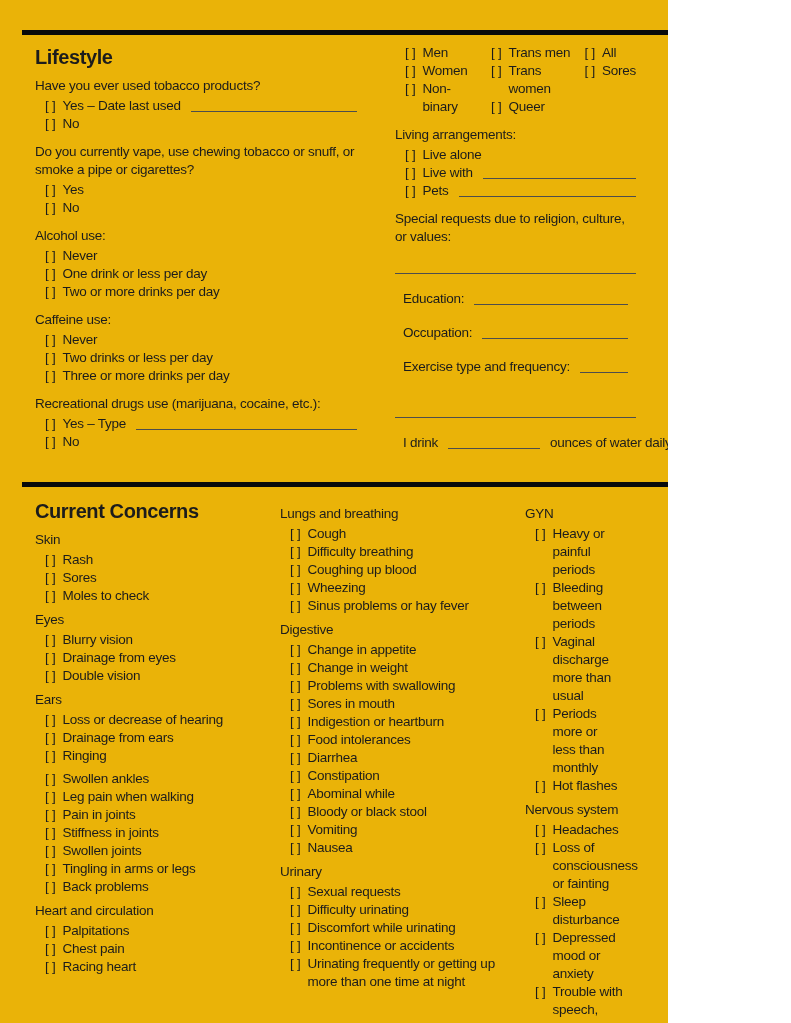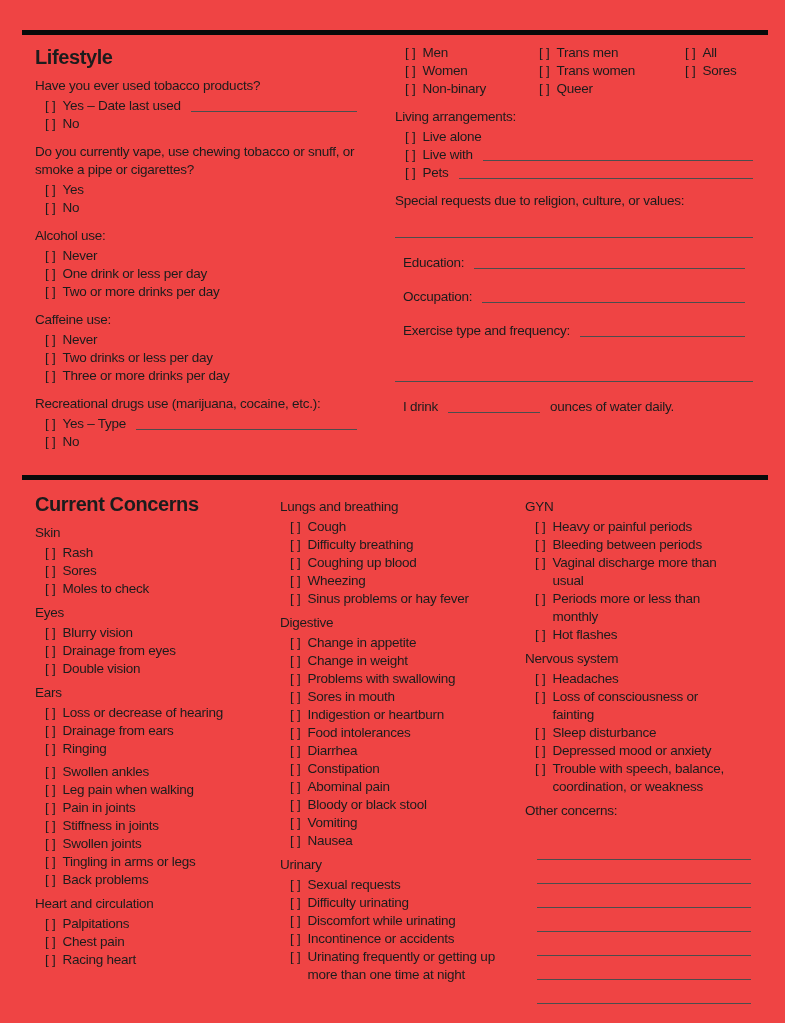--- a/index.html
+++ b/index.html
@@ -1,18 +1,18 @@
 <!DOCTYPE html>
 <html><head>
 <meta charset="utf-8">
 <style>
   html,body{margin:0;padding:0;background:#fff;}
   .page{
-    position:relative;width:785px;height:1023px;box-sizing:border-box;
-    background:#ef4444;color:#1c1c1c;
+    position:relative;width:668px;height:1023px;box-sizing:border-box;
+    background:#eab308;color:#1c1c1c;
     font-family:"Liberation Sans",sans-serif;font-size:13.5px;line-height:18px;
     letter-spacing:-0.25px;
     padding:30px 32px 0 35px;overflow:hidden;
   }
   .rule{height:5px;background:#0a0a0a;margin-left:-13px;width:746px;}
   h1{font-size:20px;line-height:22px;font-weight:700;letter-spacing:-0.4px;margin:11px 0 9px;}
   .section{display:flex;}
   .lifestyle{padding-top:0;}
   .ls-left{width:360px;flex:none;box-sizing:border-box;padding-right:18px;}
   .ls-right{flex:1;min-width:0;padding-top:9px;}
@@ -357,21 +357,21 @@
           <div class="opt">
             <span class="cb">[ ]</span>
             <span class="lbl">Diarrhea</span>
           </div>
           <div class="opt">
             <span class="cb">[ ]</span>
             <span class="lbl">Constipation</span>
           </div>
           <div class="opt">
             <span class="cb">[ ]</span>
-            <span class="lbl">Abominal pain</span>
+            <span class="lbl">Abominal while</span>
           </div>
           <div class="opt">
             <span class="cb">[ ]</span>
             <span class="lbl">Bloody or black stool</span>
           </div>
           <div class="opt">
             <span class="cb">[ ]</span>
             <span class="lbl">Vomiting</span>
           </div>
           <div class="opt">

